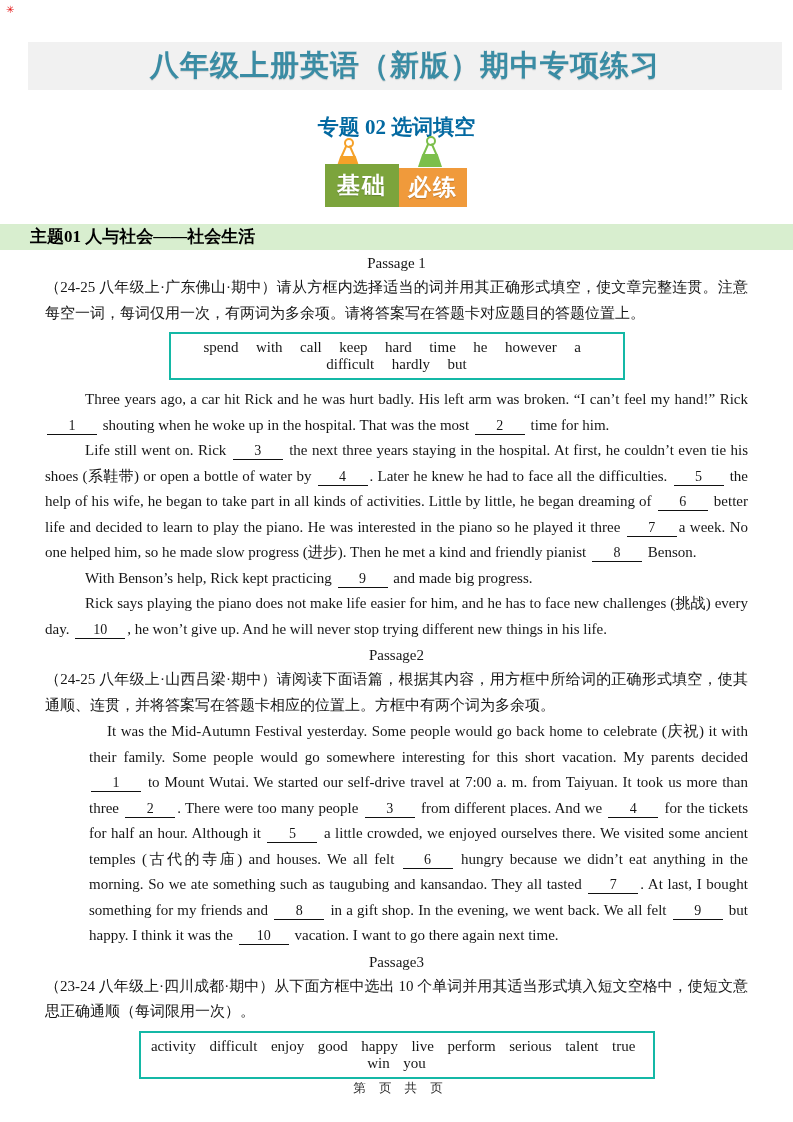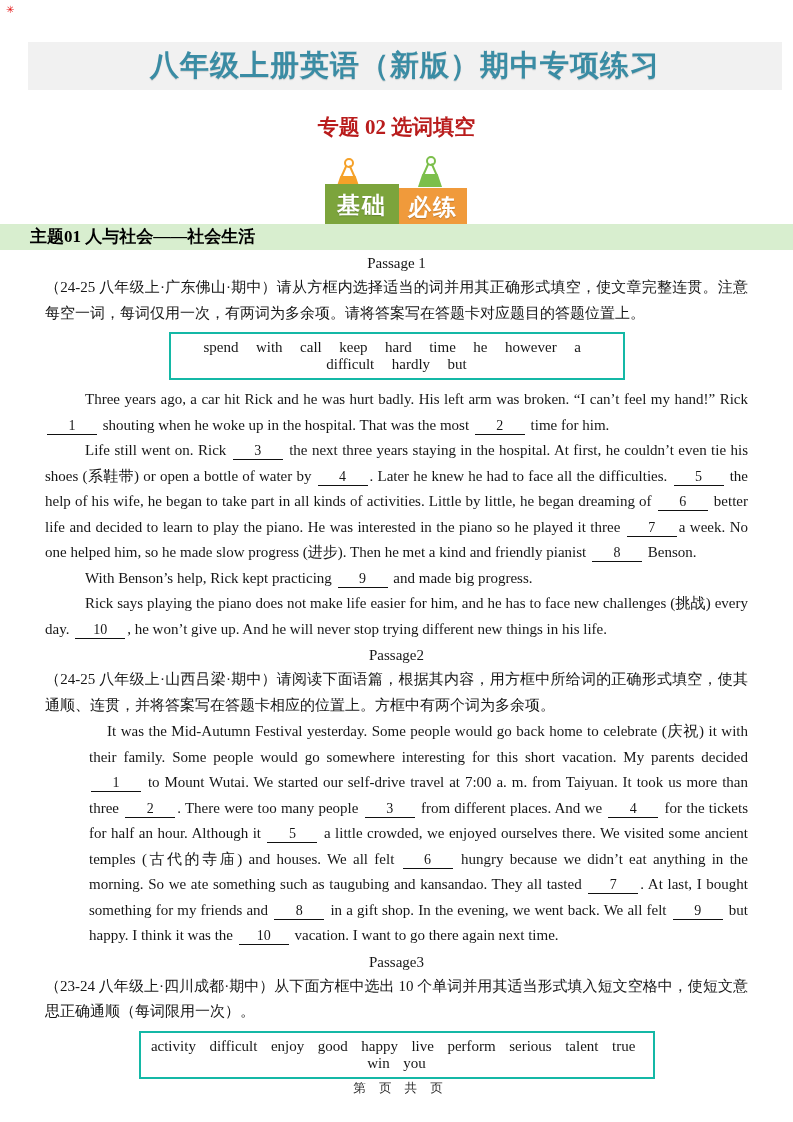--- a/index.html
+++ b/index.html
@@ -12,24 +12,24 @@
   .red-mark.m2{left:1px;top:225px;}
   .red-mark::before{content:"✳";}
 
   
   .banner{position:absolute;left:28px;right:11px;top:42px;height:48px;background:#f1f1f1;
           display:flex;align-items:center;justify-content:center;}
   .banner-title{font-family:"Liberation Sans","DejaVu Sans",sans-serif;font-weight:700;
                 font-size:29px;color:#3a8ca4;letter-spacing:1px;text-shadow:0 1px 1px rgba(0,0,0,.15);}
 
   .subtitle{position:absolute;left:0;right:0;top:113px;text-align:center;
-            font-size:21px;font-weight:700;color:#b91c1c;}
+            font-size:21px;font-weight:700;color:#0369a1;}
 
   
-  .badge{position:absolute;left:325px;top:163px;width:142px;height:64px;}
+  .badge{position:absolute;left:325px;top:143px;width:142px;height:64px;}
   .badge-block{position:absolute;bottom:0;display:flex;align-items:center;justify-content:center;
                font-family:"Liberation Sans","DejaVu Sans",sans-serif;font-weight:700;color:#fff;
                font-size:23px;letter-spacing:2px;text-shadow:0 1px 1px rgba(0,0,0,.2);}
   .badge-green{left:0;width:74px;height:43px;background:#7ca43c;}
   .badge-orange{left:74px;width:68px;height:39px;background:#f09a3b;}
   .clip{position:absolute;width:26px;height:26px;}
   .clip.c1{left:10px;top:0;}
   .clip.c2{left:92px;top:-2px;}
   .clip-body{position:absolute;left:1px;bottom:0;width:24px;height:13px;
              clip-path:polygon(18% 0,82% 0,100% 100%,0 100%);}

